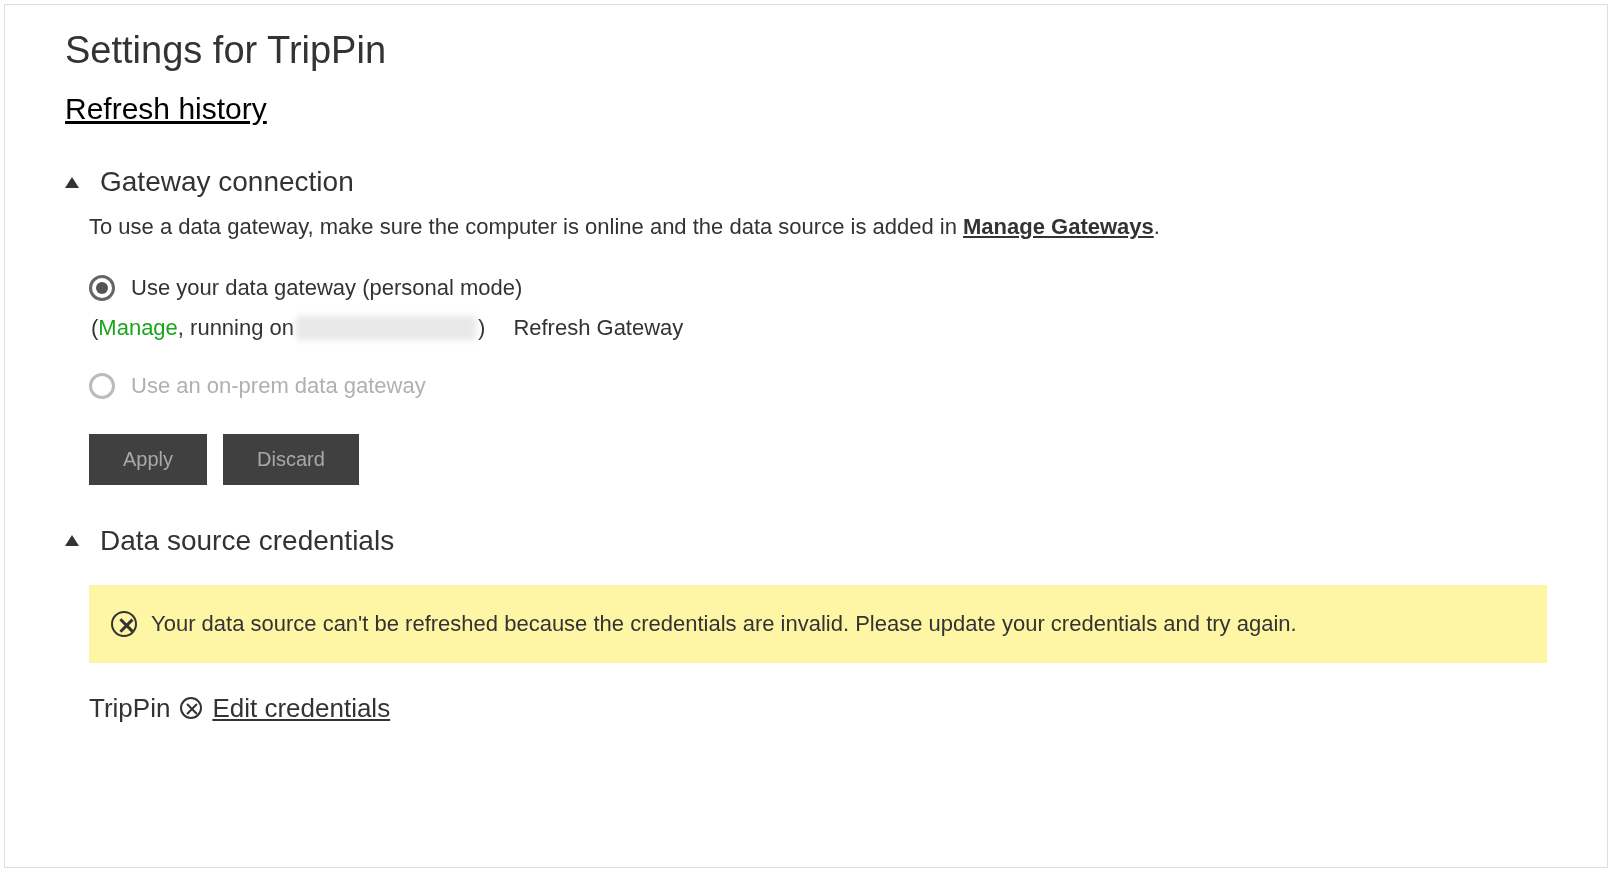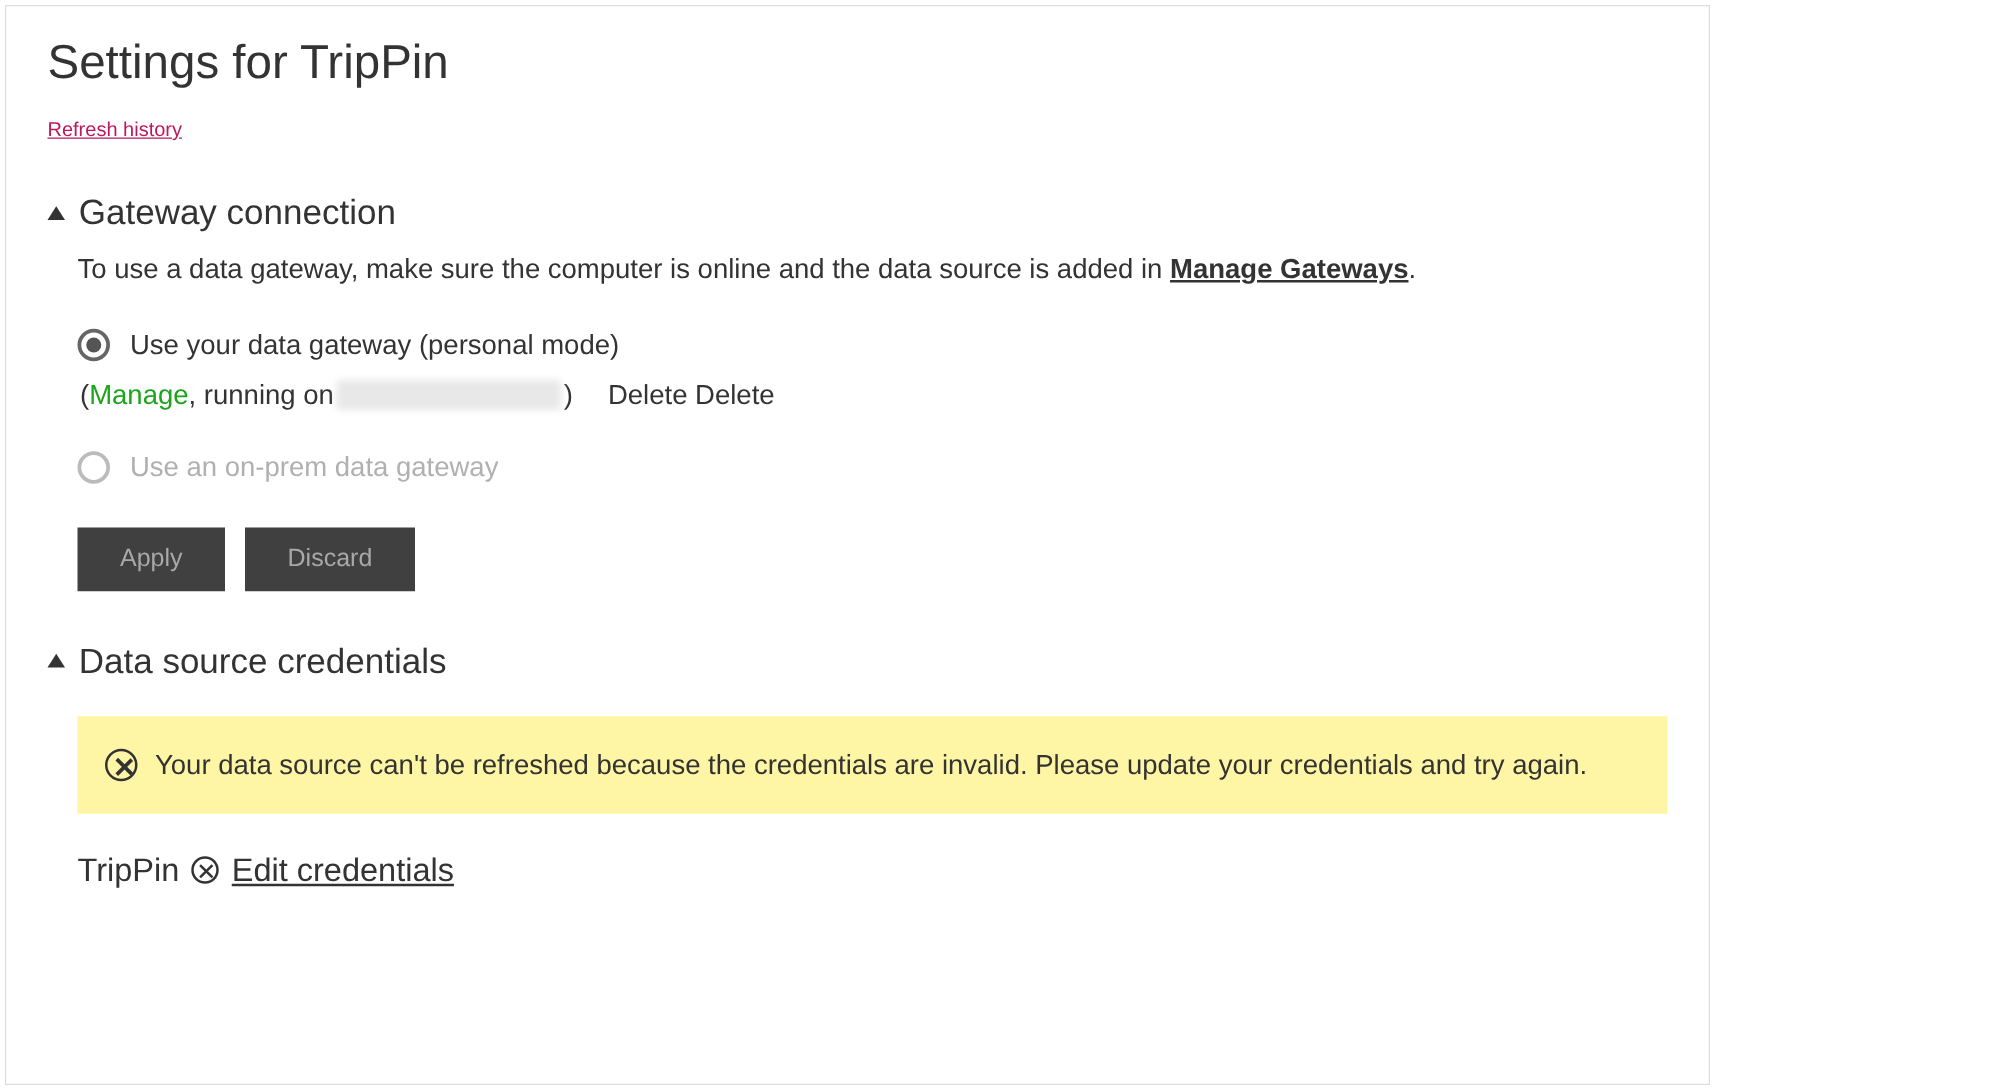--- a/index.html
+++ b/index.html
@@ -7,46 +7,46 @@
   body {
     font-family: "Segoe UI", "Segoe UI Web", Arial, sans-serif;
     font-size: 20px;
     color: #333;
     background: #fff;
     width: 1612px;
     height: 872px;
   }
   .panel {
     border: 1px solid #ddd;
-    width: 1364px;
+    width: 1604px;
     height: 864px;
     margin: 4px;
-    padding: 24px 33px;
+    padding: 24px 60px;
   }
   .page-title {
     font-size: 38px;
     font-weight: 300;
     color: #333;
     margin: 0 0 20px 0;
   }
   .refresh-link {
-    font-size: 16px;
-    color: #be185d;
+    font-size: 30px;
+    color: #000000;
     text-decoration: underline;
     cursor: pointer;
     display: inline-block;
     margin-bottom: 40px;
   }
   .section {
     margin-bottom: 40px;
   }
   .section-header {
     display: flex;
     align-items: center;
-    gap: 9px;
+    gap: 19px;
     cursor: pointer;
     margin-bottom: 14px;
   }
   .expand-icon {
     width: 0; height: 0;
     border-left: 7px solid transparent;
     border-right: 7px solid transparent;
     border-bottom: 11px solid #333;
     margin-right: 2px;
   }
@@ -209,21 +209,21 @@
         </div>
         <span class="radio-label">Use your data gateway (personal mode)</span>
       </div>
 
       <div class="status-line">
         <span>(</span>
           <span class="status-online">Manage</span>
           <span>, running on </span>
           <span class="redacted"></span>
           <span>)</span>
-        <span class="delete-gateway">Delete Delete</span>
+        <span class="delete-gateway">Refresh Gateway</span>
       </div>
 
       <div class="radio-row disabled-row">
         <div class="radio-outer disabled"></div>
         <span class="radio-label disabled">Use an on-prem data gateway</span>
       </div>
 
       <div class="btn-row">
         <button class="btn">Apply</button>
         <button class="btn">Discard</button>

